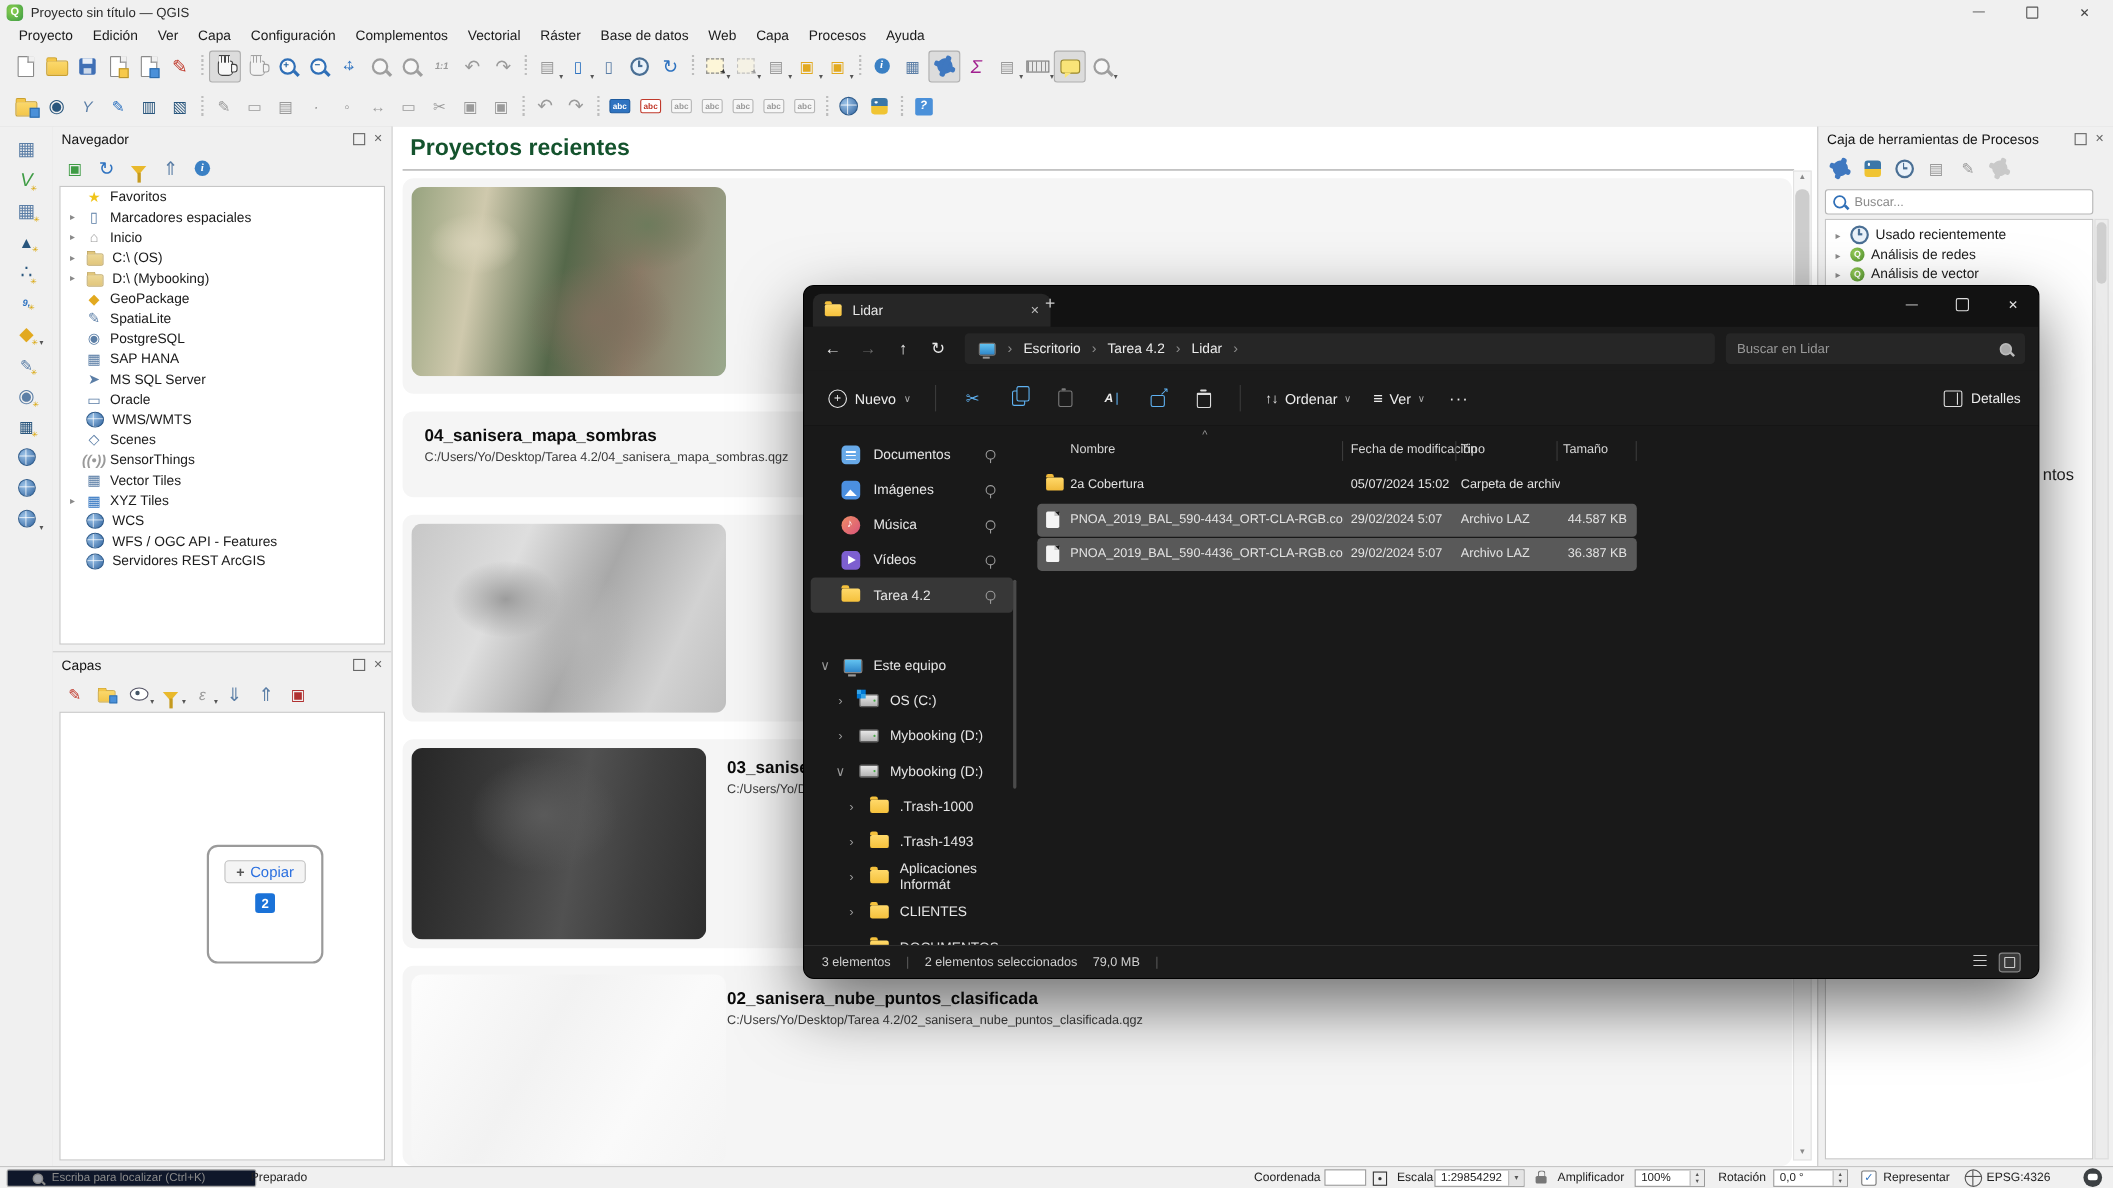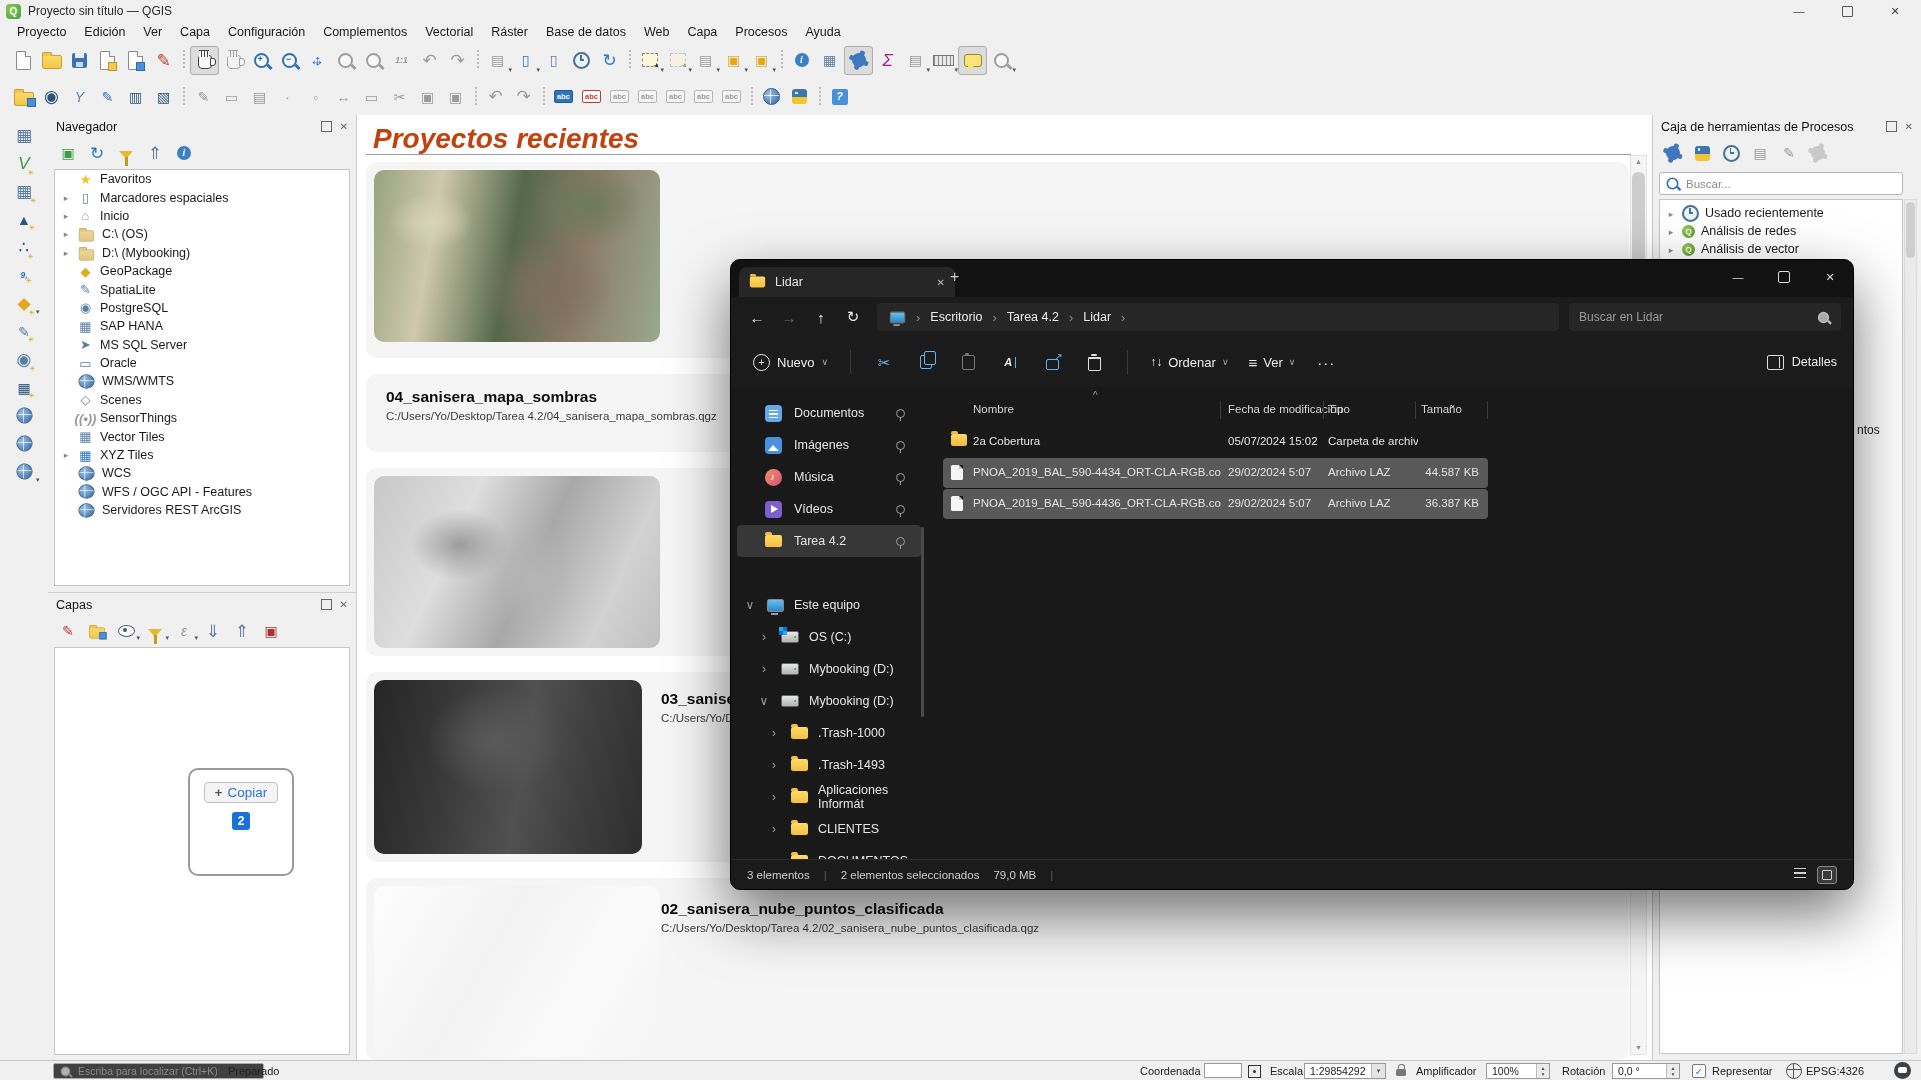--- a/index.html
+++ b/index.html
@@ -103,21 +103,21 @@
   .trow .g{width:17px;flex:none;font-size:13px;}
   
   .dragbox{position:absolute;left:188px;top:768px;width:102px;height:92px;border:2px solid #9a9a9a;border-radius:10px;
            background:#fff;z-index:20;display:flex;flex-direction:column;align-items:center;padding-top:12px;gap:9px;}
   .dragpill{display:flex;align-items:center;gap:5px;border:1px solid #c0c0c0;border-radius:4px;background:#f4f4f4;padding:2px 10px;}
   .dragplus{color:#555;font-size:13px;font-weight:bold;} .draglbl{color:#2a6fdf;font-size:13.5px;}
   .dragcount{width:18px;height:18px;background:#1a72d8;border-radius:3px;color:#fff;font-size:12px;font-weight:bold;
              display:flex;align-items:center;justify-content:center;}
   
   .mainarea{position:absolute;left:356px;top:115px;width:1296px;bottom:20px;background:#fff;border-left:1px solid #cfcfcf;overflow:hidden;}
-  .rheading{position:absolute;left:16px;top:8px;font-size:28px;font-weight:bold;color:#c2410c;font-style:italic;}
+  .rheading{position:absolute;left:16px;top:8px;font-size:21px;font-weight:bold;color:#14532d;}
   .rhr{position:absolute;left:9px;top:39px;width:1265px;border-top:1px solid #9c9c9c;}
   .card{position:absolute;left:9px;width:1263px;background:#f5f5f5;border-radius:10px;}
   .thumb{position:absolute;left:8px;top:8px;width:286px;height:172px;border-radius:10px;}
   .th-sat{background:
       radial-gradient(60px 40px at 20% 30%,#d9d3b9 0,transparent 70%),
       radial-gradient(80px 60px at 75% 20%,#6d7b5c 0,transparent 70%),
       radial-gradient(90px 70px at 60% 70%,#7e6f5d 0,transparent 75%),
       linear-gradient(100deg,#97a37f 0%,#cfc9ad 22%,#55684a 48%,#8a7a66 70%,#9aa98d 100%);}
   .th-hill{background:
       radial-gradient(70px 50px at 30% 40%,#9c9c9c 0,transparent 70%),
@@ -137,21 +137,21 @@
   .procp{position:absolute;left:1652px;top:115px;right:0;bottom:20px;background:#f0f0f0;border-left:1px solid #c9c9c9;}
   .procsearch{position:absolute;left:6px;right:18px;top:57px;height:21px;background:#fff;border:1px solid #b5b5b5;border-radius:3px;
               display:flex;align-items:center;gap:6px;padding-left:5px;}
   .procsearch .sh-mag{transform:scale(.8);} 
   .procph{font-size:11.5px;color:#8a8a8a;}
   .proclist{position:absolute;left:6px;right:18px;top:84px;bottom:6px;background:#fff;border:1px solid #c6c6c6;padding-top:4px;}
   .procrow{height:18px;display:flex;align-items:center;gap:6px;padding-left:6px;font-size:12.5px;color:#1a1a1a;}
   .parrow::after{content:'▸';font-size:9px;color:#8a8a8a;} .parrow{width:10px;text-align:center;}
   .procscroll{position:absolute;right:4px;top:84px;bottom:6px;width:11px;background:#ececec;border:1px solid #dcdcdc;}
   .procscroll::after{content:'';position:absolute;left:1px;right:1px;top:2px;height:56px;background:#cfcfcf;border-radius:5px;}
-  .straytxt{position:absolute;left:204px;top:308px;font-size:12px;color:#222;}
+  .straytxt{position:absolute;left:204px;top:308px;font-size:15px;color:#222;}
   
   .exwin{position:absolute;left:730px;top:259px;width:1122px;height:629px;border-radius:10px;background:#1b1b1b;
          box-shadow:0 24px 60px rgba(0,0,0,.55);border:1px solid #000;overflow:hidden;z-index:40;color:#e6e6e6;}
   .extabbar{height:37px;background:#121212;position:relative;}
   .extab{position:absolute;left:8px;top:7px;width:196px;height:30px;background:#262626;border-radius:8px 8px 0 0;
          display:flex;align-items:center;padding:0 10px;gap:9px;font-size:12.5px;}
   .extabclose{margin-left:auto;color:#bbb;font-size:10px;}
   .exnewtab{position:absolute;left:219px;top:8px;color:#ccc;font-size:16px;}
   .exwc{position:absolute;top:0;height:34px;width:46px;display:flex;align-items:center;justify-content:center;color:#ddd;font-size:11px;}
   .exwc.mn{right:92px}.exwc.mx{right:46px}.exwc.cl{right:0}
@@ -230,22 +230,22 @@
   .exstatus{position:absolute;bottom:0;left:0;right:0;height:29px;border-top:1px solid #2e2e2e;display:flex;align-items:center;
             padding:0 16px;gap:14px;color:#cfcfcf;font-size:11.5px;background:#1b1b1b;}
   .stsep{color:#5a5a5a;}
   .exviewbtns{margin-left:auto;display:flex;gap:8px;}
   .vb{width:18px;height:16px;border-radius:3px;display:flex;align-items:center;justify-content:center;}
   .vb1{background:repeating-linear-gradient(#cfcfcf 0 1.5px,transparent 1.5px 4.5px);background-size:12px 12px;background-position:center;background-repeat:no-repeat;}
   .vb2{border:1px solid #888;background:#3a3a3a;} .vb2::after{content:'';width:8px;height:8px;border:1px solid #cfcfcf;border-radius:1px;}
   
   .qsb{position:absolute;left:0;right:0;top:1060px;height:20px;background:#f0f0f0;border-top:1px solid #c6c6c6;font-size:11px;color:#222;}
   .qsb .abs{position:absolute;top:4px;}
-  .locbox{position:absolute;left:6px;top:2px;width:205px;height:14px;background:#404040;border:1px solid #aaa;border-radius:2px;
-          display:flex;align-items:center;gap:5px;padding-left:4px;margin-left:47px;}
+  .locbox{position:absolute;left:6px;top:2px;width:205px;height:14px;background:#0f172a;border:1px solid #aaa;border-radius:2px;
+          display:flex;align-items:center;gap:5px;padding-left:20px;}
   .locbox .sh-mag{transform:scale(.65);border-color:#888;} .locbox .sh-mag::after{background:#888;}
   .loctxt{font-size:10.5px;color:#8a8a8a;}
   .sbinput{position:absolute;top:2px;height:13px;background:#fff;border:1px solid #999;}
   .sbspin{position:absolute;top:2px;height:14px;background:#fff;border:1px solid #999;font-size:10.5px;}
   .sbspin .val{position:absolute;left:5px;top:1px;} 
   .spinarr{position:absolute;right:0;top:0;bottom:0;width:12px;border-left:1px solid #bbb;background:#ececec;
            display:flex;flex-direction:column;align-items:center;justify-content:center;font-size:5px;color:#555;line-height:1.2;}
   .combo-arrow{position:absolute;right:0;top:0;bottom:0;width:13px;background:#e4e4e4;border-left:1px solid #bbb;
            display:flex;align-items:center;justify-content:center;font-size:7px;color:#555;}
   .sh-lock{position:absolute;width:10px;height:7px;background:#777;border-radius:1.5px;}

